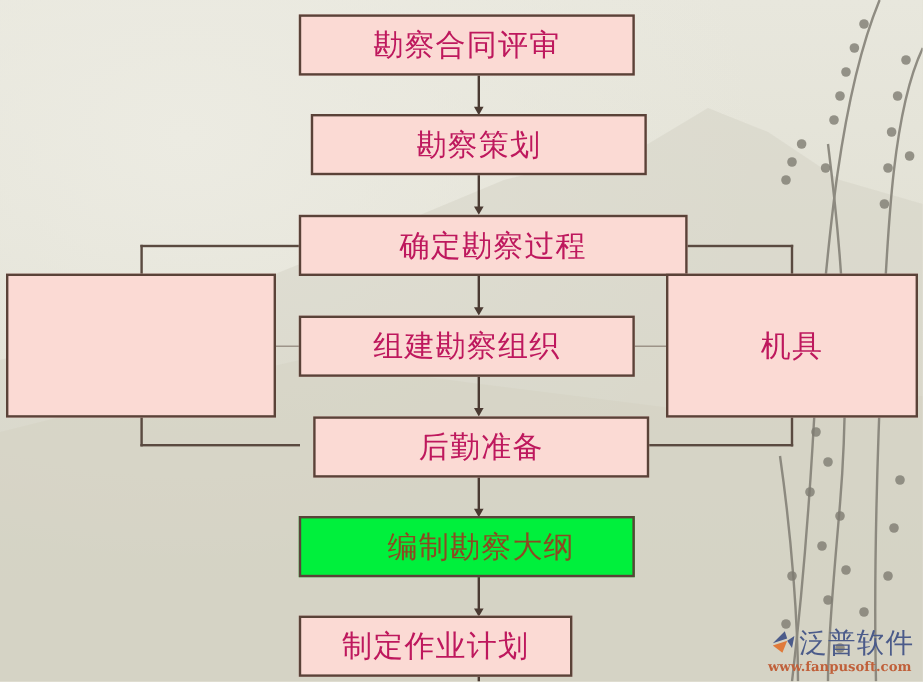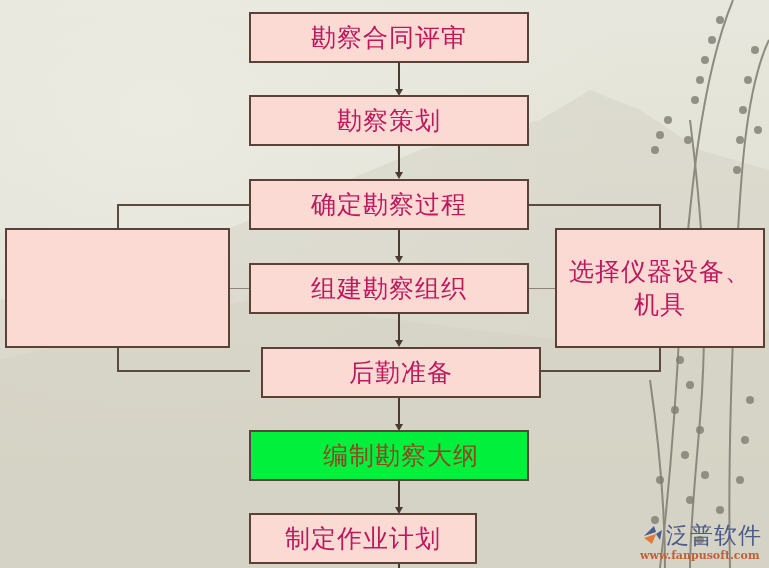--- a/index.html
+++ b/index.html
@@ -91,43 +91,42 @@
 
 <div class="thin" style="left:528px;top:204px;width:133px;height:2px;"></div>
 <div class="thin" style="left:659px;top:204px;width:2px;height:26px;"></div>
 <div class="thin" style="left:528px;top:370px;width:133px;height:2px;"></div>
 <div class="thin" style="left:659px;top:346px;width:2px;height:26px;"></div>
 <div class="thin" style="left:528px;top:288px;width:28px;height:1px;opacity:0.6;"></div>
 
 <div class="box" style="left:249px;top:12px;width:280px;height:51px;">
   <span>勘察合同评审</span>
 </div>
-<div class="box" style="left:249px;top:95px;width:280px;height:51px;">
+<div class="box" style="left:259px;top:95px;width:280px;height:51px;">
   <span>勘察策划</span>
 </div>
-<div class="box" style="left:249px;top:179px;width:280px;height:51px;text-align:center;">
+<div class="box" style="left:249px;top:179px;width:324px;height:51px;text-align:center;">
   <span>确定勘察过程</span>
 </div>
 <div class="box" style="left:249px;top:263px;width:280px;height:51px;justify-content:center;">
   <span>组建勘察组织</span>
 </div>
 <div class="box" style="left:261px;top:347px;width:280px;height:51px;">
   <span>后勤准备</span>
 </div>
 <div class="box green" style="left:249px;top:430px;width:280px;height:51px;">
   <span>编制勘察大纲</span>
 </div>
 <div class="box" style="left:249px;top:513px;width:228px;height:51px;">
   <span>制定作业计划</span>
 </div>
 
 <div class="box" style="left:5px;top:228px;width:225px;height:120px;flex-direction:column;">
 </div>
 <div class="box" style="left:555px;top:228px;width:210px;height:120px;flex-direction:column;">
-  <span>选择仪器设备、</span>
   <span>机具</span>
 </div>
 
 <div class="logo">
   <svg class="logo-mark" viewBox="0 0 22 22">
     <path d="M2 12 L12 2 L14 8 Z" fill="#4b5b8a"></path>
     <path d="M2 14 L10 20 L14 10 Z" fill="#e07a3a"></path>
     <path d="M14 10 L20 6 L18 16 Z" fill="#4b5b8a"></path>
   </svg>
   <span class="logo-cn">泛普软件</span>

